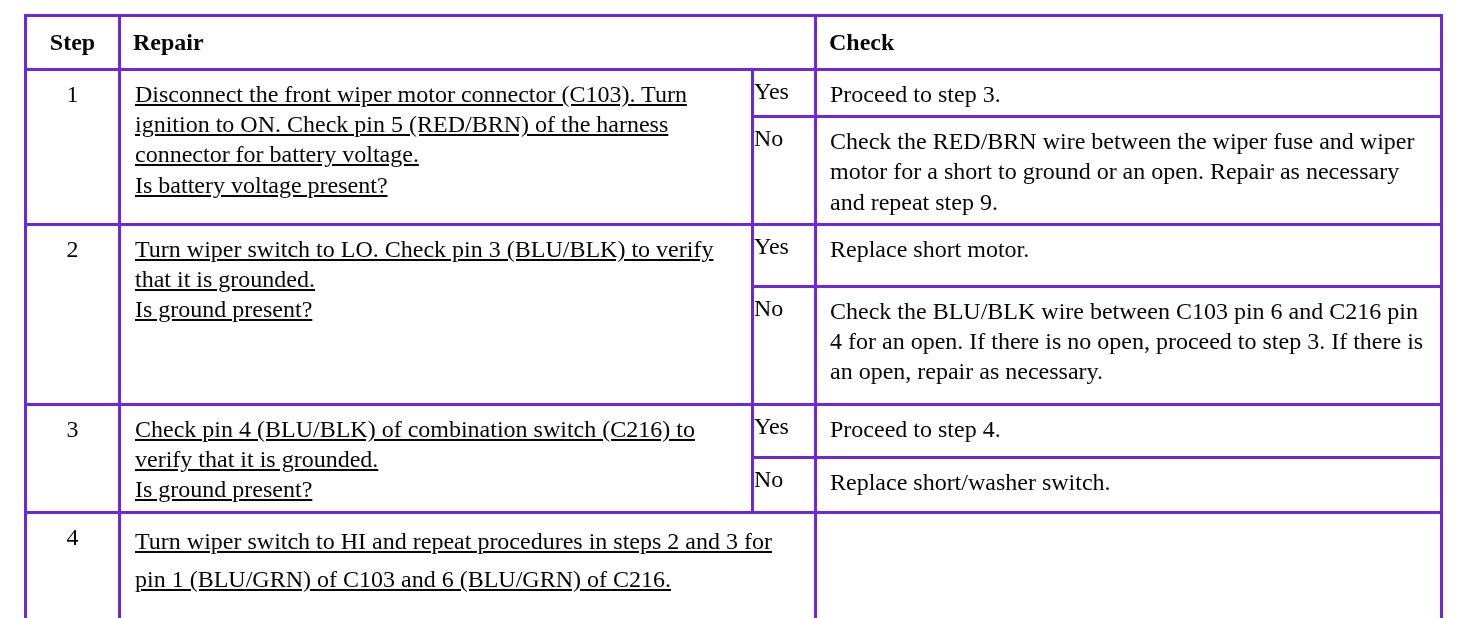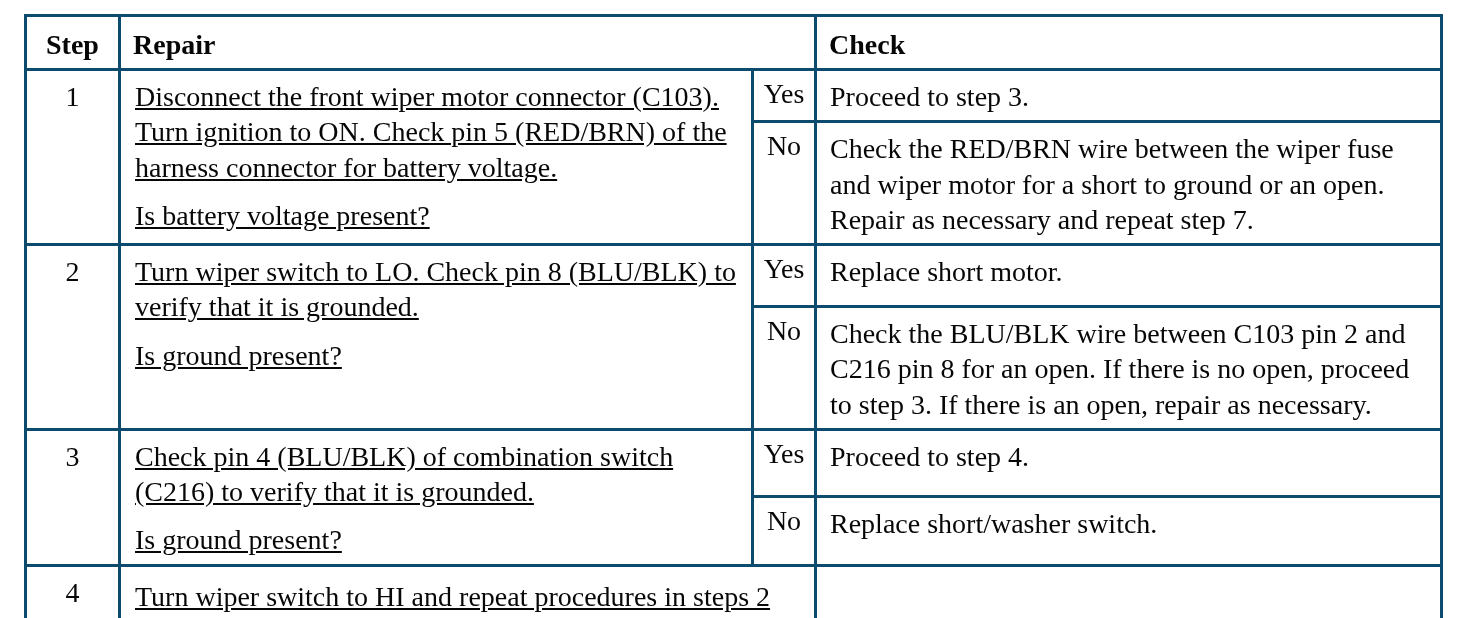--- a/index.html
+++ b/index.html
@@ -9,43 +9,42 @@
     font-family: "Liberation Serif", "DejaVu Serif", serif;
     color: #070707;
     overflow: hidden;
   }
   table.tsb {
     border-collapse: collapse;
     margin: 14px 0 0 24px;
     table-layout: fixed;
   }
   table.tsb td {
-    border: 3px solid #0c4a6e;
+    border: 3px solid #6d28d9;
     vertical-align: top;
-    font-size: 28px;
+    font-size: 24px;
     line-height: 1.26;
     overflow: hidden;
   }
   td.hdr {
     font-weight: bold;
     font-size: 24px;
     padding: 10px 0 0 12px;
   }
   td.hdr.step-hdr { text-align: center; padding-left: 0; }
   td.step-cell {
     text-align: center;
     padding-top: 8px;
   }
   td.check-cell { padding: 8px 10px 6px 14px; text-decoration: underline; }
   td.yn-cell {
-    text-align: center;
     padding-top: 5px;
   }
   td.action-cell { padding: 8px 10px 6px 13px; }
-  .q { margin-top: 13px; }
+  .q { }
   .tall p { line-height: 1.6; }
 </style>
 </head>
 <body>
 
 <table class="tsb">
   <colgroup>
     <col style="width:94px">
     <col style="width:633px">
     <col style="width:63px">
@@ -63,35 +62,35 @@
     <td class="step-cell" rowspan="2">1</td>
     <td class="check-cell" rowspan="2">
       <p>Disconnect the front wiper motor connector (C103). Turn ignition to ON. Check pin 5 (RED/BRN) of the harness connector for battery voltage.</p>
       <p class="q">Is battery voltage present?</p>
     </td>
     <td class="yn-cell">Yes</td>
     <td class="action-cell">Proceed to step 3.</td>
   </tr>
   <tr style="height:100px">
     <td class="yn-cell">No</td>
-    <td class="action-cell">Check the RED/BRN wire between the wiper fuse and wiper motor for a short to ground or an open. Repair as necessary and repeat step 7.</td>
+    <td class="action-cell">Check the RED/BRN wire between the wiper fuse and wiper motor for a short to ground or an open. Repair as necessary and repeat step 9.</td>
   </tr>
 
   <tr style="height:62px">
     <td class="step-cell" rowspan="2">2</td>
     <td class="check-cell" rowspan="2">
-      <p>Turn wiper switch to LO. Check pin 8 (BLU/BLK) to verify that it is grounded.</p>
+      <p>Turn wiper switch to LO. Check pin 3 (BLU/BLK) to verify that it is grounded.</p>
       <p class="q">Is ground present?</p>
     </td>
     <td class="yn-cell">Yes</td>
     <td class="action-cell">Replace short motor.</td>
   </tr>
   <tr style="height:118px">
     <td class="yn-cell">No</td>
-    <td class="action-cell">Check the BLU/BLK wire between C103 pin 2 and C216 pin 8 for an open.  If there is no open, proceed to step 3. If there is an open, repair as necessary.</td>
+    <td class="action-cell">Check the BLU/BLK wire between C103 pin 6 and C216 pin 4 for an open.  If there is no open, proceed to step 3. If there is an open, repair as necessary.</td>
   </tr>
 
   <tr style="height:53px">
     <td class="step-cell" rowspan="2">3</td>
     <td class="check-cell" rowspan="2">
       <p>Check pin 4 (BLU/BLK) of combination switch (C216) to verify that it is grounded.</p>
       <p class="q">Is ground present?</p>
     </td>
     <td class="yn-cell">Yes</td>
     <td class="action-cell">Proceed to step 4.</td>

